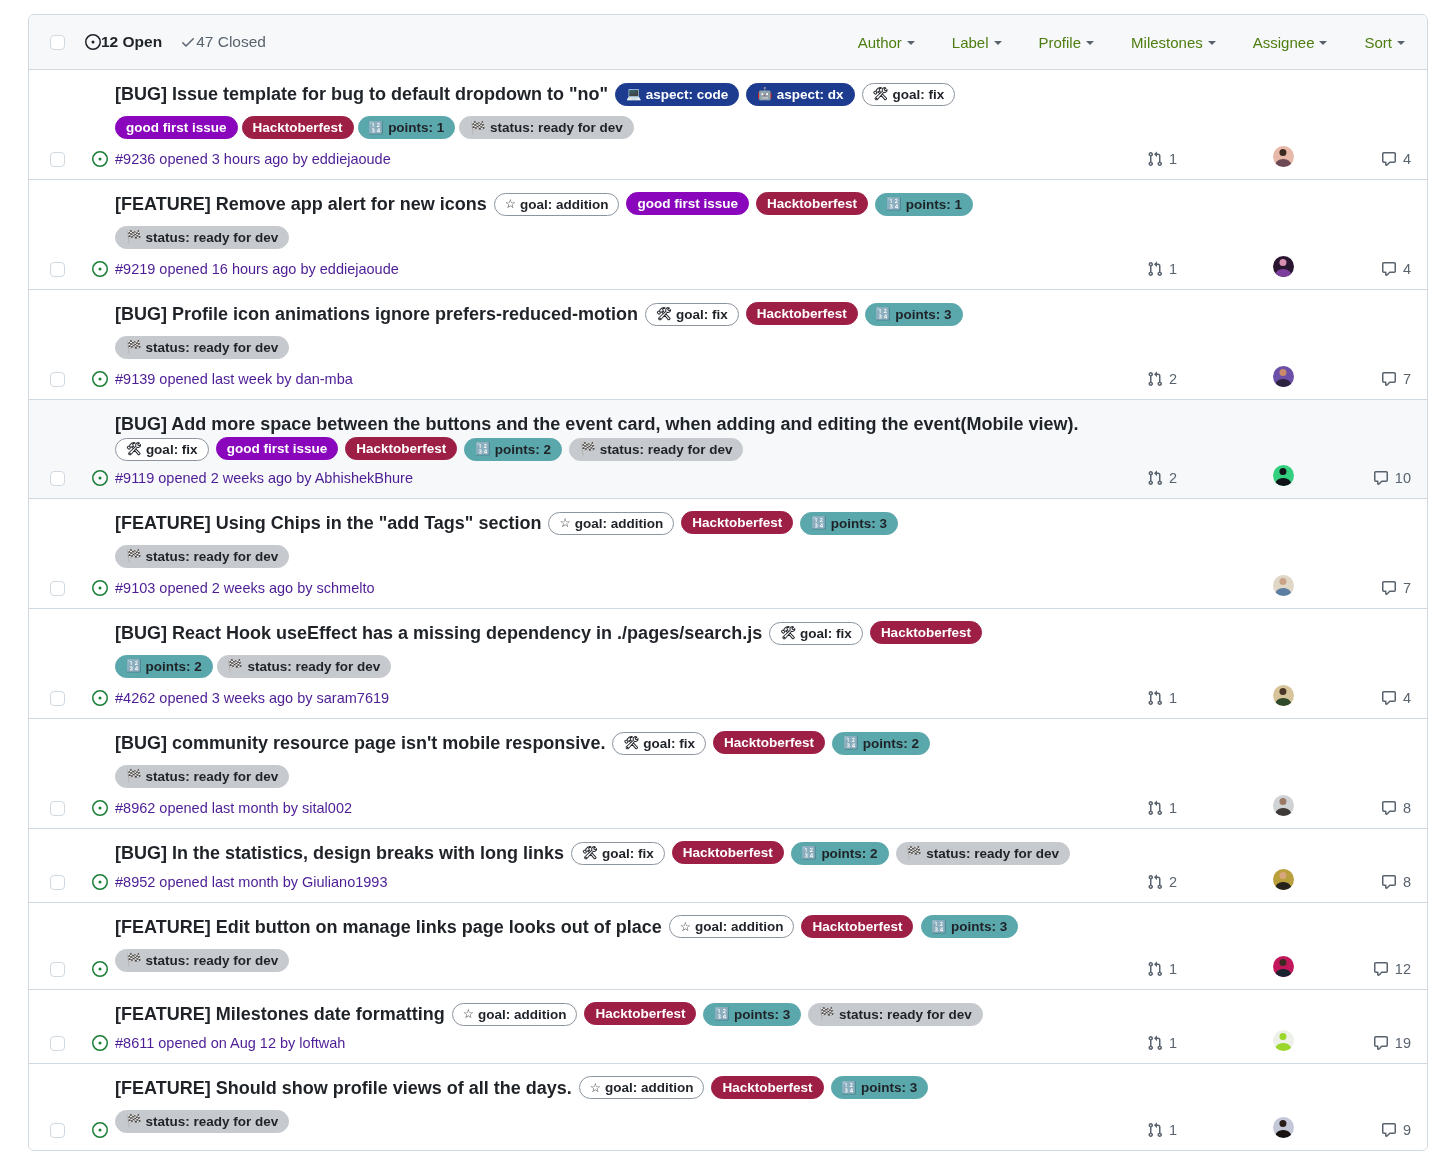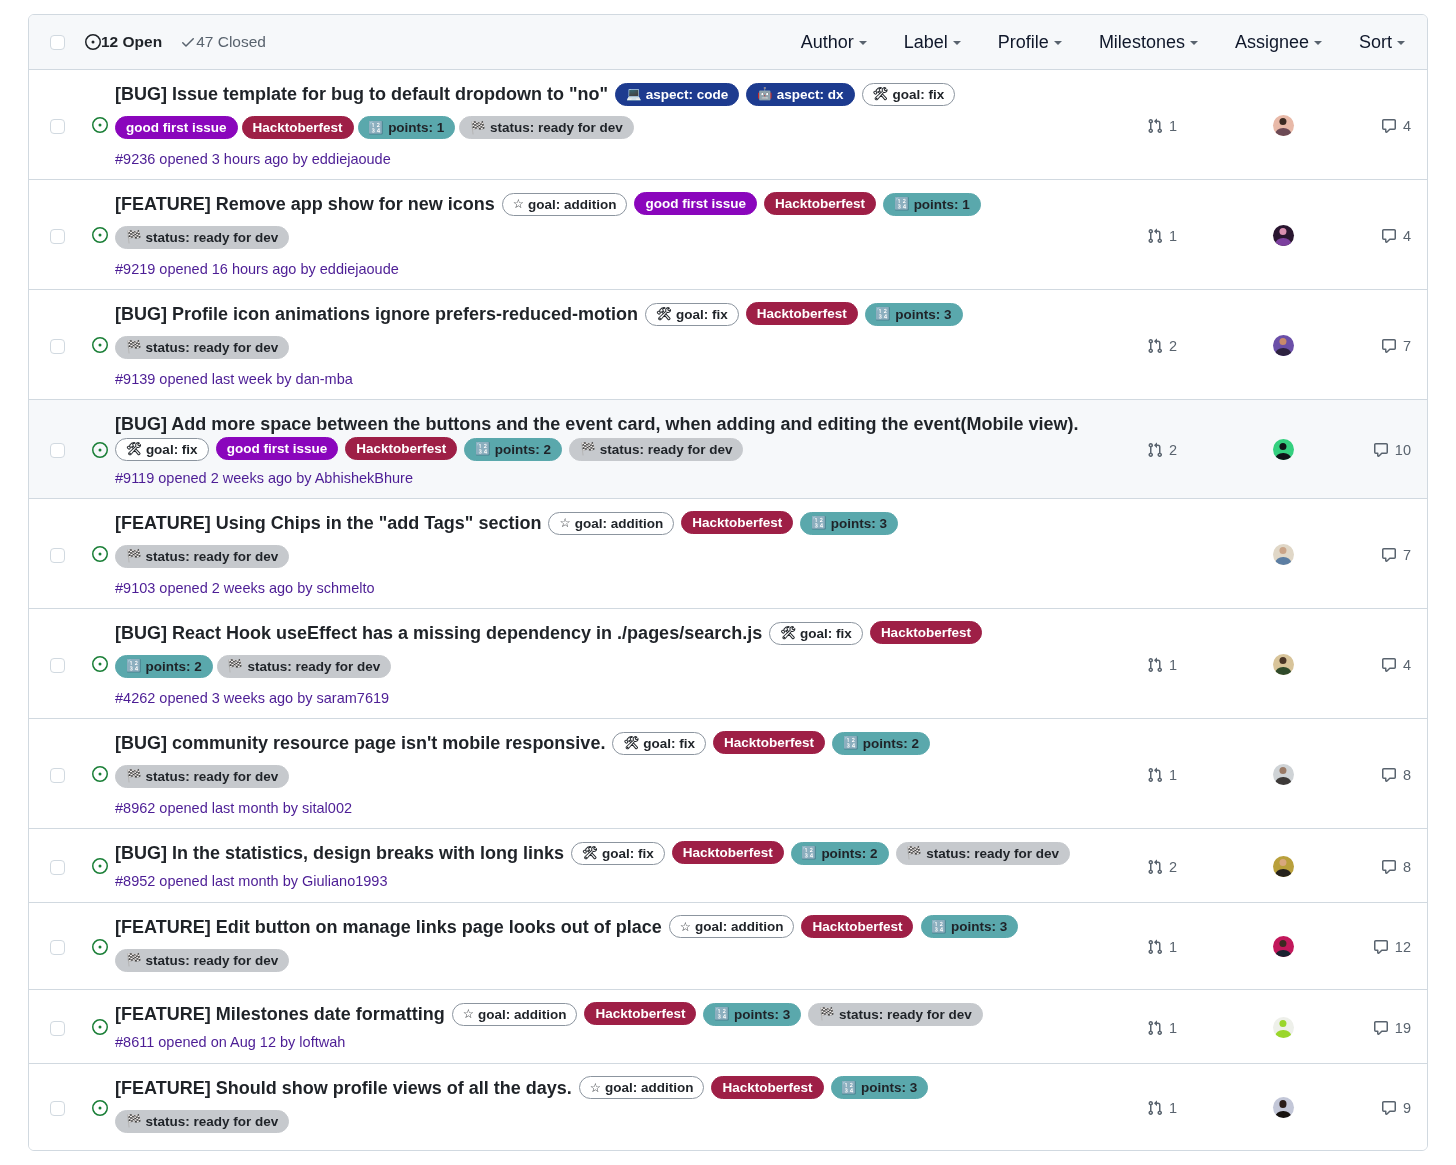--- a/index.html
+++ b/index.html
@@ -76,37 +76,37 @@
     display: flex;
     align-items: center;
     gap: 37px;
     flex: none;
     padding-right: 6px;
   }
   .dropdown {
     display: flex;
     align-items: center;
     gap: 5px;
-    font-size: 18px;
-    color: #0f172a;
+    font-size: 15px;
+    color: #4d7c0f;
     white-space: nowrap;
   }
   .caret {
     width: 0; height: 0;
     border-left: 4.5px solid transparent;
     border-right: 4.5px solid transparent;
     border-top: 4.5px solid #59636e;
     display: inline-block;
     margin-top: 2px;
   }
 
   
   .issue-row {
     display: flex;
-    align-items: center;
+    align-items: flex-end;
     border-bottom: 1px solid #d1d9e0;
     background: #fff;
     padding: 12px 16px 12px 0;
     box-sizing: border-box;
     min-height: 74px;
   }
   .issue-row.highlight { background: #f6f8fa; }
   .issue-row:last-child { border-bottom: none; }
 
   .row-checkbox-cell {
@@ -351,21 +351,21 @@
         </div>
         <div class="row-state-cell">
           <span>
             <svg class="svg-ico" width="16" height="16" viewBox="0 0 16 16" fill="#1a7f37">
               <path d="M8 9.5a1.5 1.5 0 1 0 0-3 1.5 1.5 0 0 0 0 3Z"></path>
               <path d="M8 0a8 8 0 1 1 0 16A8 8 0 0 1 8 0ZM1.5 8a6.5 6.5 0 1 0 13 0 6.5 6.5 0 0 0-13 0Z"></path>
             </svg>
           </span>
         </div>
         <div class="row-main">
-          <div class="title-line"><span class="title-text">[FEATURE] Remove app show for new icons</span> <span class="label" style="background: rgb(255, 255, 255); color: rgb(31, 35, 40); border: 1px solid rgb(140, 149, 159);">
+          <div class="title-line"><span class="title-text">[FEATURE] Remove app alert for new icons</span> <span class="label" style="background: rgb(255, 255, 255); color: rgb(31, 35, 40); border: 1px solid rgb(140, 149, 159);">
               <span class="lbl-emoji">☆</span>
               <span>goal: addition</span>
             </span> <span class="label" style="background: rgb(138, 6, 188); color: rgb(255, 255, 255); border: 1px solid rgb(138, 6, 188);">
               <span>good first issue</span>
             </span> <span class="label" style="background: rgb(158, 31, 70); color: rgb(255, 255, 255); border: 1px solid rgb(158, 31, 70);">
               <span>Hacktoberfest</span>
             </span> <span class="label" style="background: rgb(90, 168, 172); color: rgb(31, 35, 40); border: 1px solid rgb(90, 168, 172);">
               <span class="lbl-emoji">🔢</span>
               <span>points: 1</span>
             </span> </div>

